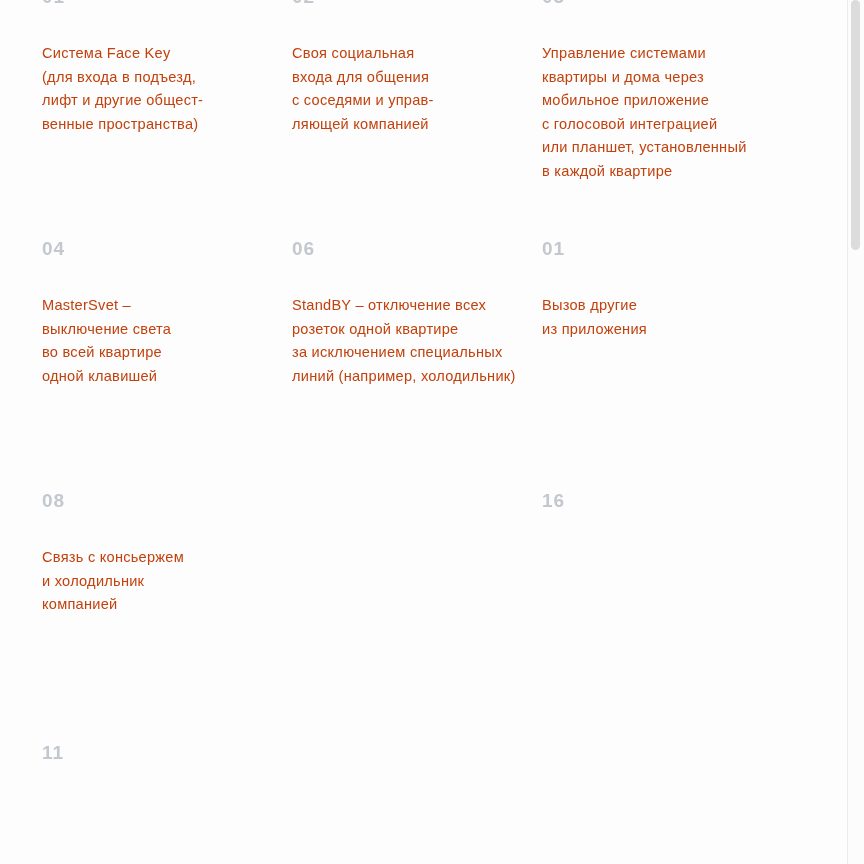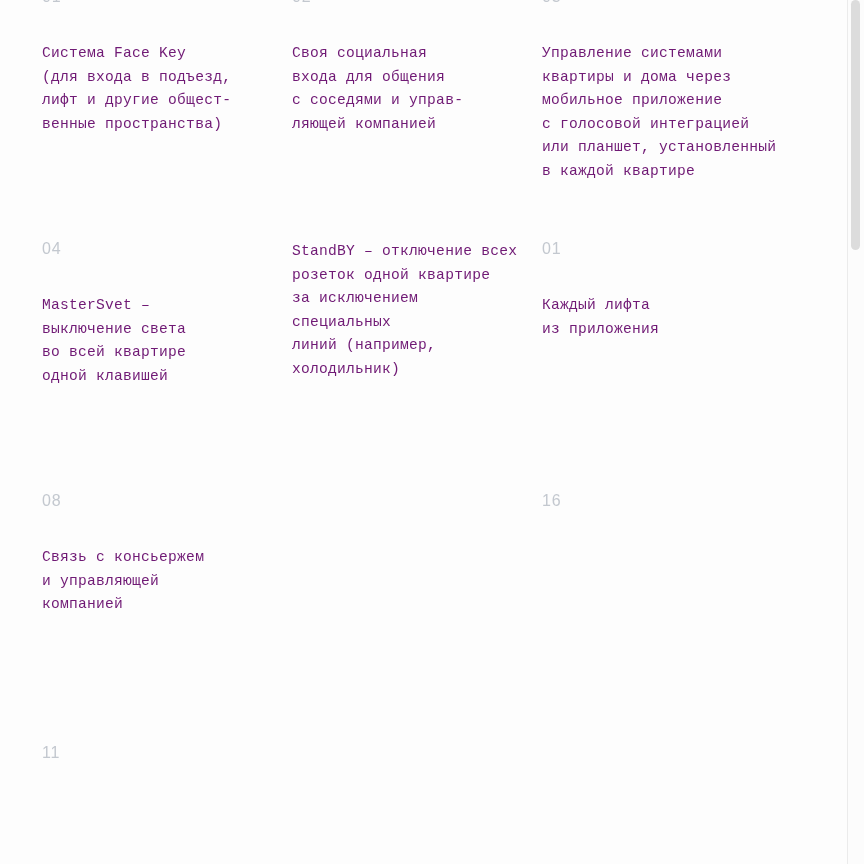--- a/index.html
+++ b/index.html
@@ -51,43 +51,42 @@
   }
 
   .cell {
     position: relative;
     box-sizing: border-box;
     padding-right: 18px;
   }
 
   .cell-num {
     display: block;
-    font-size: 16px;
+    font-size: 19px;
     line-height: 18px;
     letter-spacing: 0.9px;
     color: #c3c8cf;
-    font-weight: 400;
+    font-weight: 700;
     height: 18px;
     margin: 0 0 36px 0;
   }
 
   .cell-num.is-blank {
     visibility: hidden;
   }
 
   .cell-text {
     display: block;
     font-size: 14.6px;
     line-height: 23.5px;
     letter-spacing: 0.25px;
-    color: #701a75;
+    color: #c2410c;
     font-weight: 400;
     white-space: pre-line;
     margin: 0;
-    font-family: Liberation Mono, monospace;
   }
 
   
   .scrollbar {
     position: absolute;
     top: 0;
     right: 0;
     width: 17px;
     height: 864px;
     background: #fbfbfb;
@@ -143,35 +142,36 @@
       </div>
 
       <div class="cell">
         <span class="cell-num">04</span>
         <span class="cell-text">MasterSvet –
 выключение света
 во всей квартире
 одной клавишей</span>
       </div>
       <div class="cell">
+        <span class="cell-num">06</span>
         <span class="cell-text">StandBY – отключение всех
 розеток одной квартире
 за исключением специальных
 линий (например, холодильник)</span>
       </div>
 
       <div class="cell">
         <span class="cell-num">01</span>
-        <span class="cell-text">Каждый лифта
+        <span class="cell-text">Вызов другие
 из приложения</span>
       </div>
       <div class="cell">
         <span class="cell-num">08</span>
         <span class="cell-text">Связь с консьержем
-и управляющей
+и холодильник
 компанией</span>
       </div>
 
       <div class="cell is-empty">
         <span class="cell-num is-blank"></span>
 
       </div>
       <div class="cell is-empty">
         <span class="cell-num">16</span>
 

